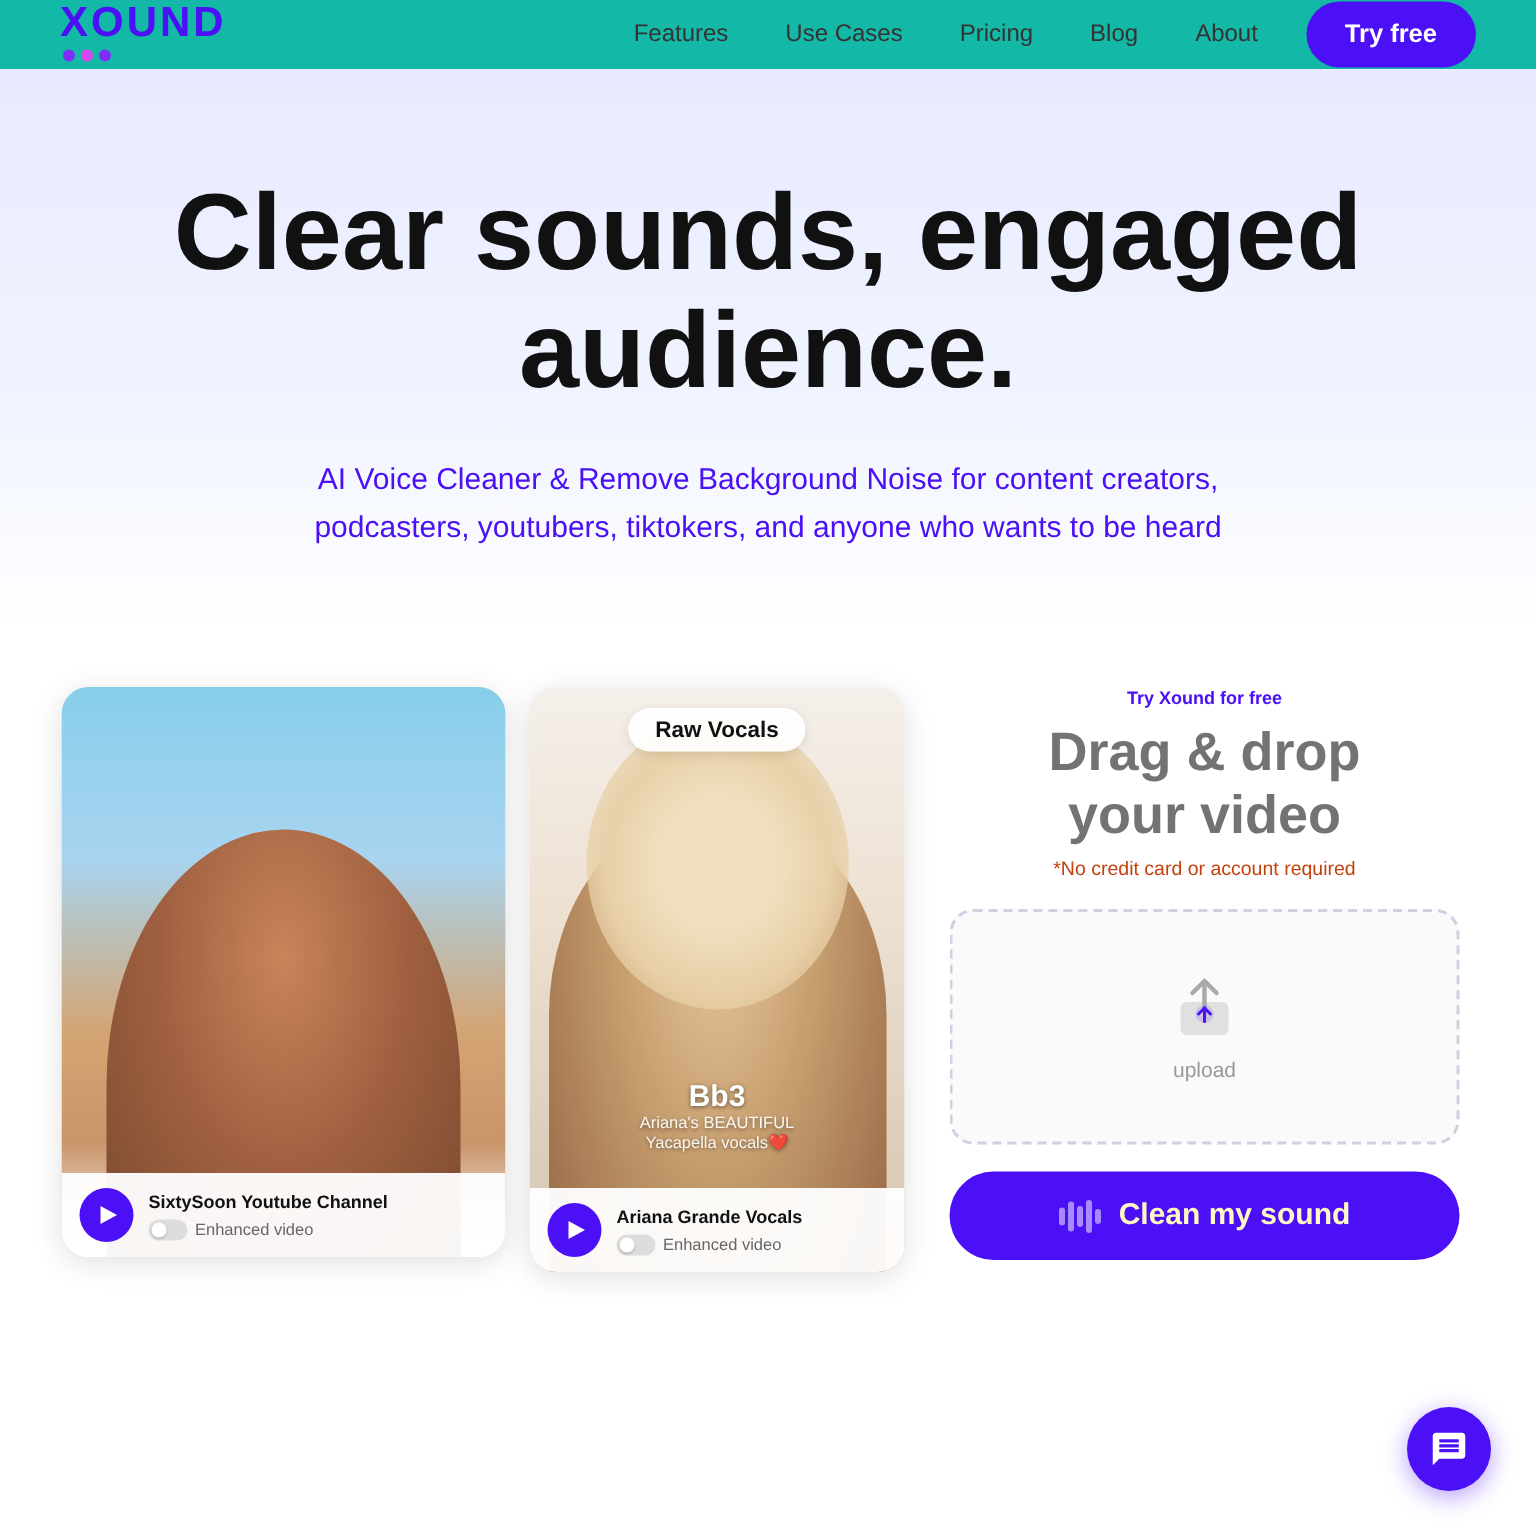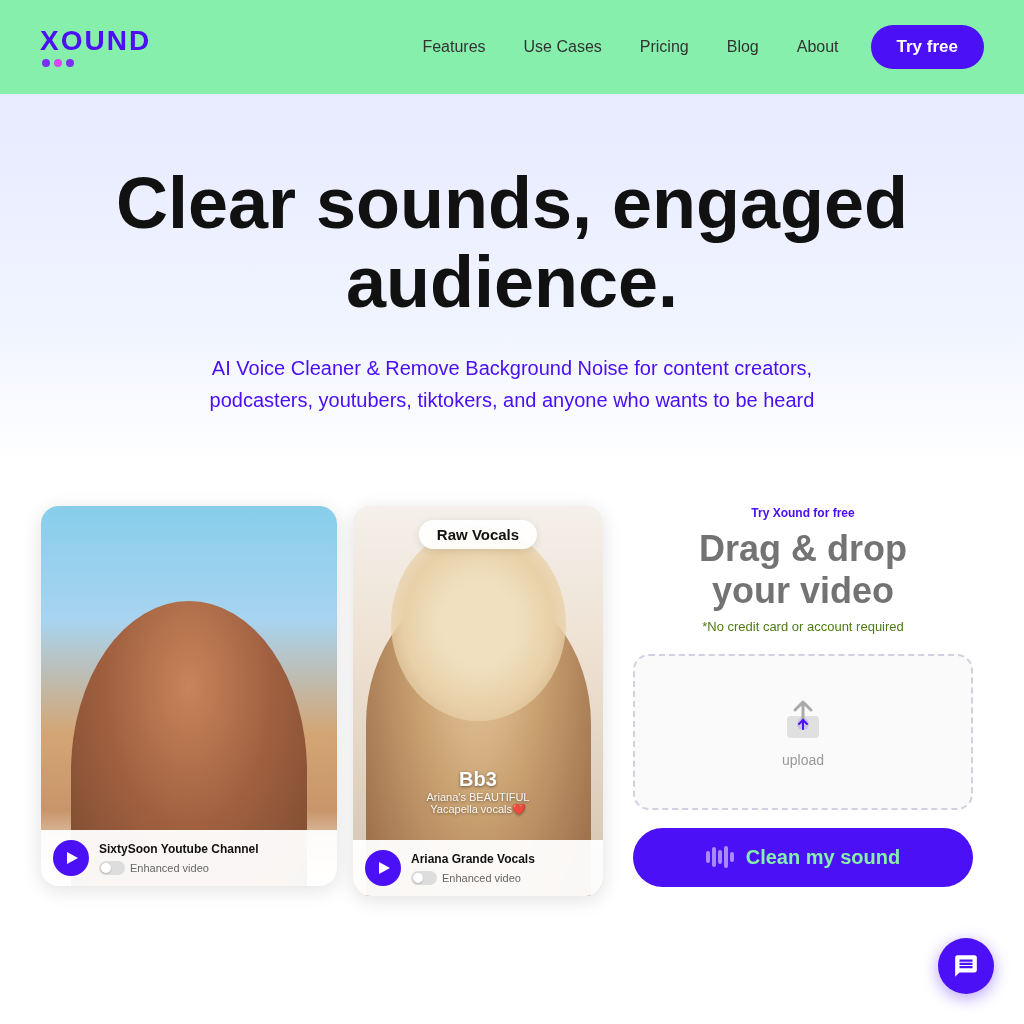--- a/index.html
+++ b/index.html
@@ -7,24 +7,24 @@
       font-family: -apple-system, BlinkMacSystemFont, 'Segoe UI', sans-serif;
       background: #fff;
       width: 1024px;
       min-height: 1024px;
       overflow-x: hidden;
     }
 
     
     header {
       display: flex;
-      align-items: center;
+      align-items: flex-start;
       justify-content: space-between;
-      padding: 25px 40px;
-      background: #86efac;
+      padding: 1px 40px;
+      background: #14b8a6;
       position: relative;
       z-index: 10;
     }
     .logo {
       display: flex;
       flex-direction: column;
       align-items: flex-start;
       text-decoration: none;
     }
     .logo-text {
@@ -308,21 +308,21 @@
       text-align: center;
       font-size: 36px;
       font-weight: 900;
       color: #737373;
       line-height: 1.15;
       margin-bottom: 8px;
     }
     .no-credit-label {
       text-align: center;
       font-size: 13px;
-      color: #4d7c0f;
+      color: #c2410c;
       margin-bottom: 20px;
     }
     .upload-area {
       border: 2px dashed #d0d0e0;
       border-radius: 16px;
       padding: 40px 20px;
       text-align: center;
       margin-bottom: 18px;
       background: #fafafa;
       cursor: pointer;
@@ -335,29 +335,29 @@
 
     
     .upload-svg {
       width: 48px;
       height: 48px;
     }
 
     .clean-btn {
       width: 100%;
       background: #4b10f5;
-      color: #86efac;
+      color: #fef9c3;
       border: none;
       border-radius: 40px;
       padding: 18px 20px;
       font-size: 20px;
       font-weight: 700;
       cursor: pointer;
       display: flex;
-      align-items: flex-start;
+      align-items: flex-end;
       justify-content: center;
       gap: 12px;
     }
     .clean-btn-icon {
       display: flex;
       align-items: center;
       gap: 2px;
     }
     .clean-btn-bar {
       width: 4px;

